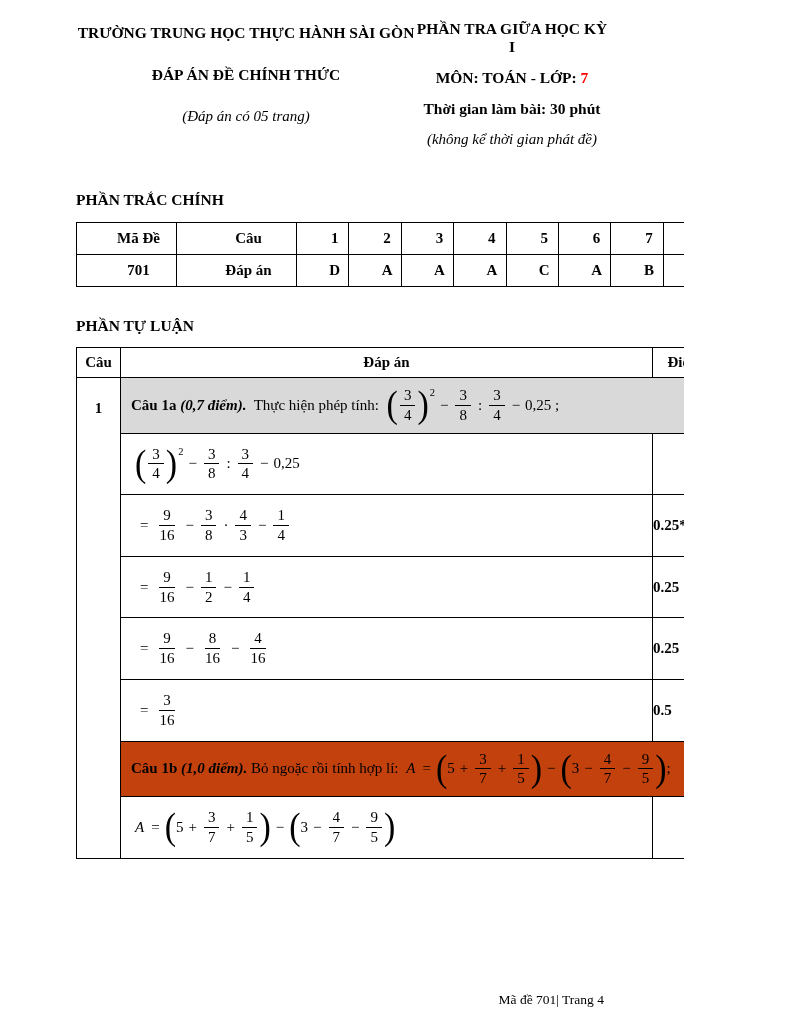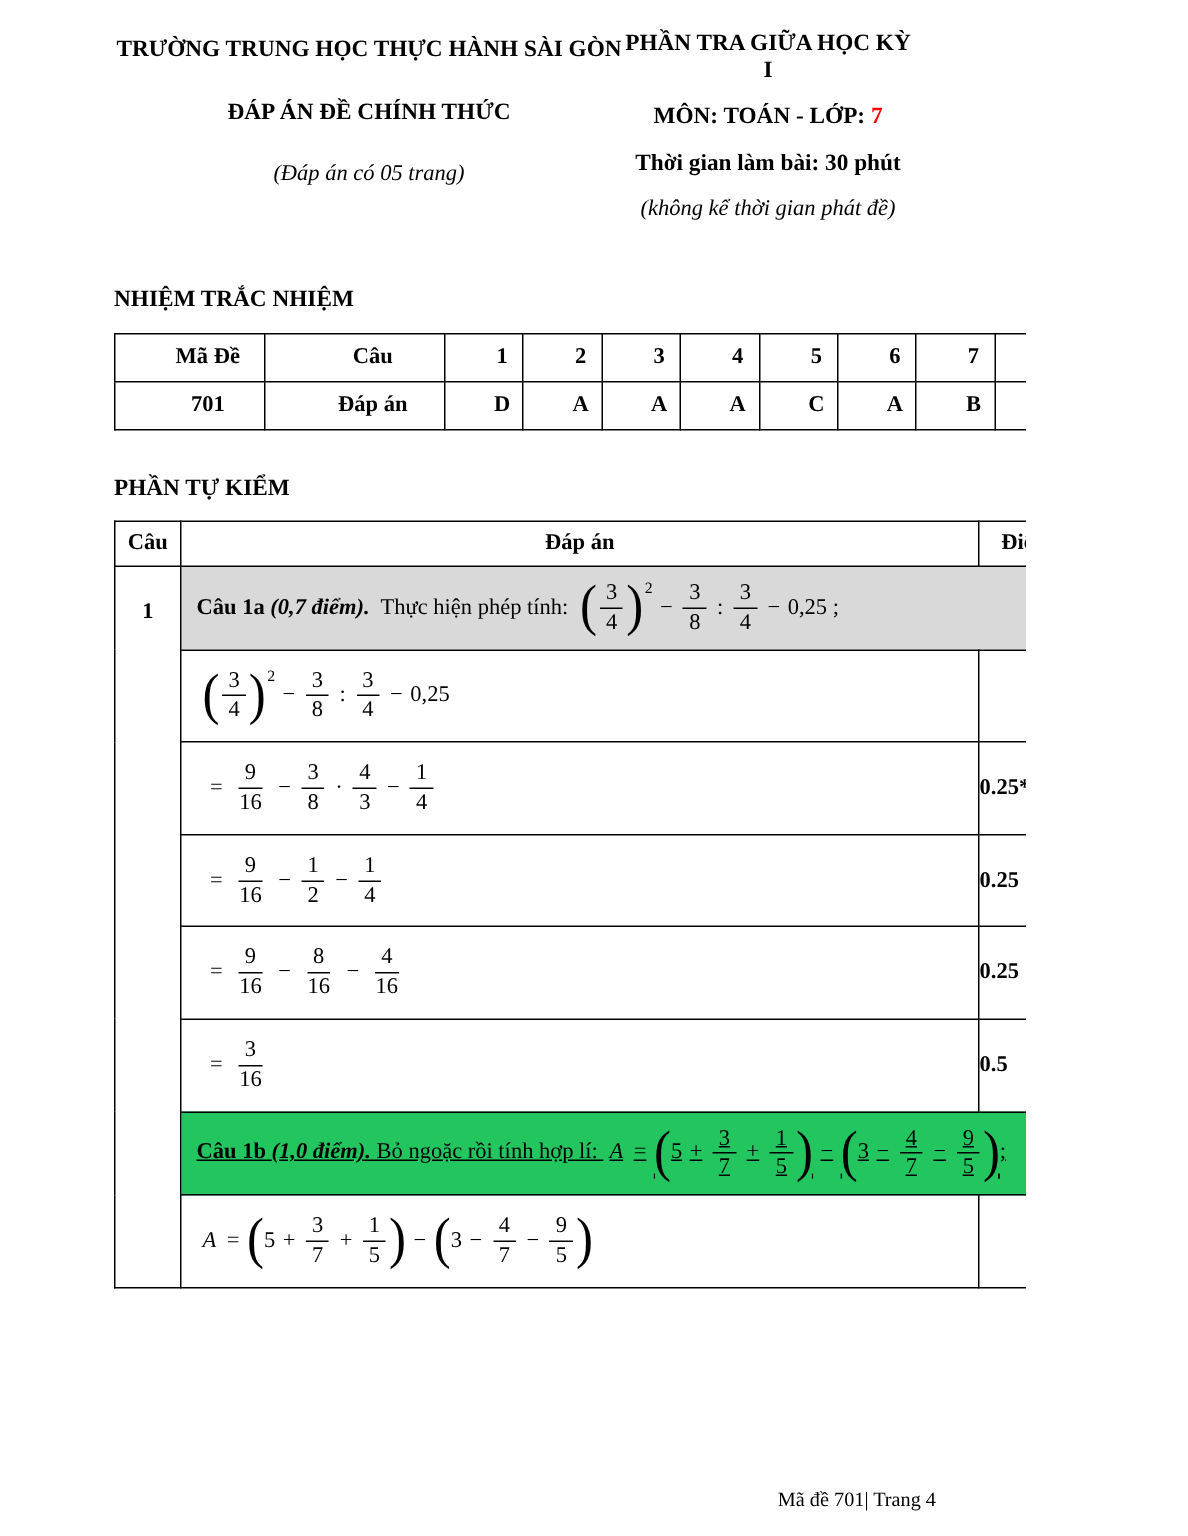--- a/index.html
+++ b/index.html
@@ -53,42 +53,42 @@
   .frac { display:inline-flex; flex-direction:column; align-items:center; margin:0 2px; line-height:1.12; }
   .frac .n { padding:0 4px 1px; border-bottom:1px solid #000; text-align:center; }
   .frac .d { padding:1px 4px 0; text-align:center; }
   .op { margin:0 5px; }
   .mtxt { white-space:pre; }
   .mvar { font-style:italic; margin-right:2px; }
   .bp { font-size:34px; line-height:1; font-weight:400; transform:scaleY(1.12); }
   .sup { font-size:10.5px; align-self:flex-start; margin-top:0px; margin-left:1px; }
 
   
-  .footer { position:absolute; right:60px; bottom:16px; font-size:13.5px; }
+  .footer { position:absolute; right:80px; bottom:16px; font-size:13.5px; }
 </style>
 </head>
 <body>
 
 <div class="page">
 
   <div class="header">
     <div class="header-left">
       <div class="h-bold">TRƯỜNG TRUNG HỌC THỰC HÀNH SÀI GÒN</div>
       <div class="h-bold">ĐÁP ÁN ĐỀ CHÍNH THỨC</div>
       <div class="h-italic">(Đáp án có 05 trang)</div>
     </div>
     <div class="header-right">
       <div class="h-bold">PHẦN TRA GIỮA HỌC KỲ I</div>
       <div class="h-bold"><span>MÔN: TOÁN - LỚP: </span><span style="color: rgb(255, 0, 0);">7</span></div>
       <div class="h-bold">Thời gian làm bài: 30 phút</div>
       <div class="h-italic">(không kể thời gian phát đề)</div>
     </div>
   </div>
 
-  <div class="section-title">NHIỆM TRẮC NHIỆM</div>
+  <div class="section-title">PHẦN TRẮC CHÍNH</div>
 
   <table class="mc-table">
     <tbody>
       <tr>
           <td>Mã Đề</td>
           <td>Câu</td>
           <td>1</td>
           <td>2</td>
           <td>3</td>
           <td>4</td>
@@ -105,21 +105,21 @@
           <td>A</td>
           <td>A</td>
           <td>C</td>
           <td>A</td>
           <td>B</td>
           <td>C</td>
         </tr>
     </tbody>
   </table>
 
-  <div class="section-title">PHẦN TỰ KIỂM</div>
+  <div class="section-title">PHẦN TỰ LUẬN</div>
 
   <table class="essay-table">
     <colgroup>
       <col class="col-q">
         <col class="col-a">
         <col class="col-p">
     </colgroup>
     <thead>
       <tr>
         <th>Câu</th>
@@ -273,21 +273,21 @@
                 <span class="frac">
                   <span class="n">3</span>
                   <span class="d">16</span>
                 </span>
               </span>
             </div>
           </td>
           <td class="points-cell">0.5</td>
         </tr>
         <tr>
-          <td colspan="2" class="prompt-cell" style="background: #22c55e; text-decoration: underline;">
+          <td colspan="2" class="prompt-cell" style="background: #c2410c;">
             <div class="cell-flex">
               <span class="pb">Câu 1b </span>
               <span class="pi">(1,0 điểm).</span>
               <span class="pl"> Bỏ ngoặc rồi tính hợp lí: </span>
               <span class="math">
                 <span class="mvar">A</span>
                 <span class="op">=</span>
                 <span class="bp">(</span>
                 <span class="mtxt">5</span>
                 <span class="op">+</span>

